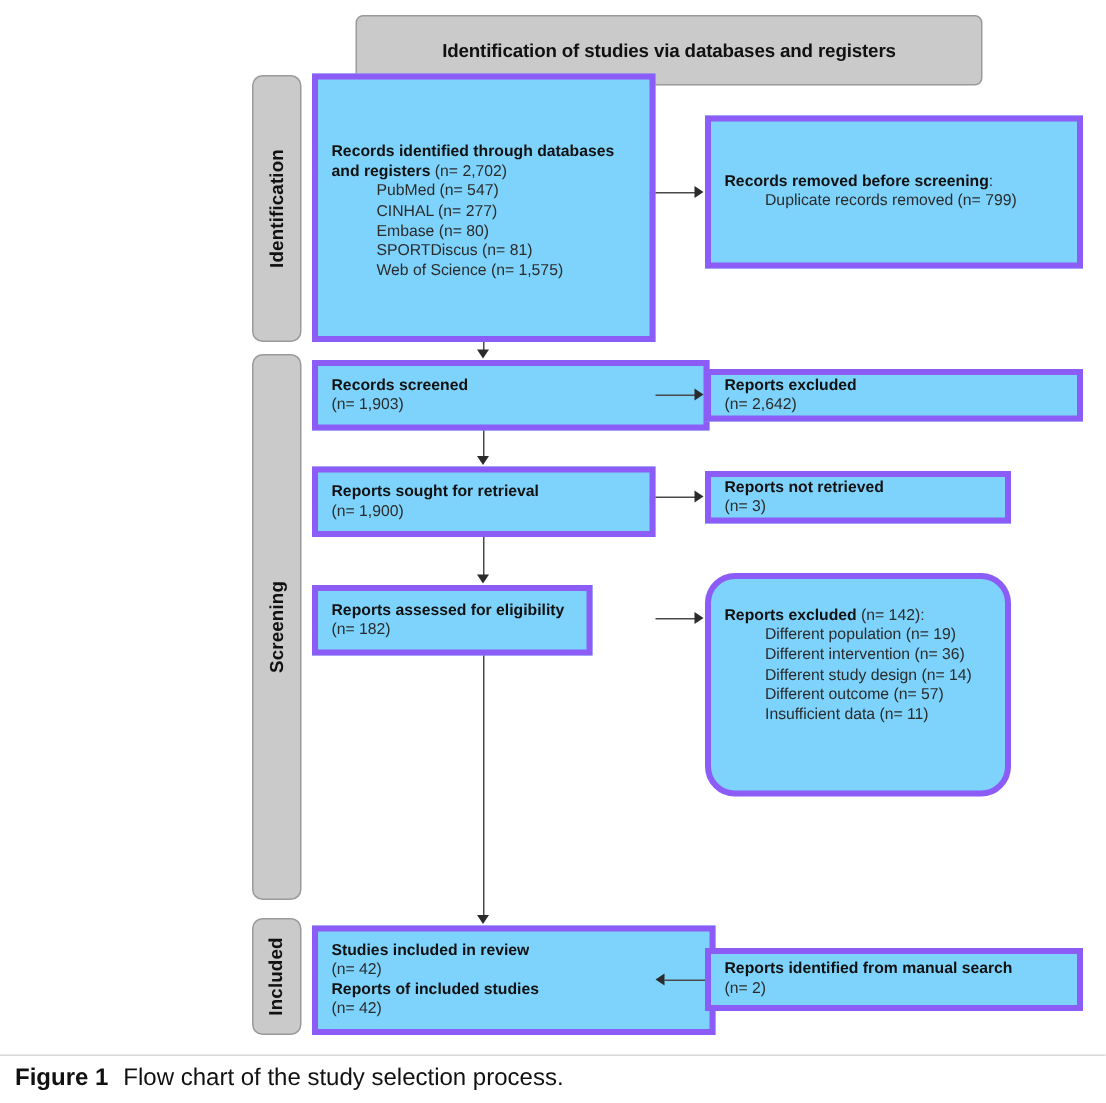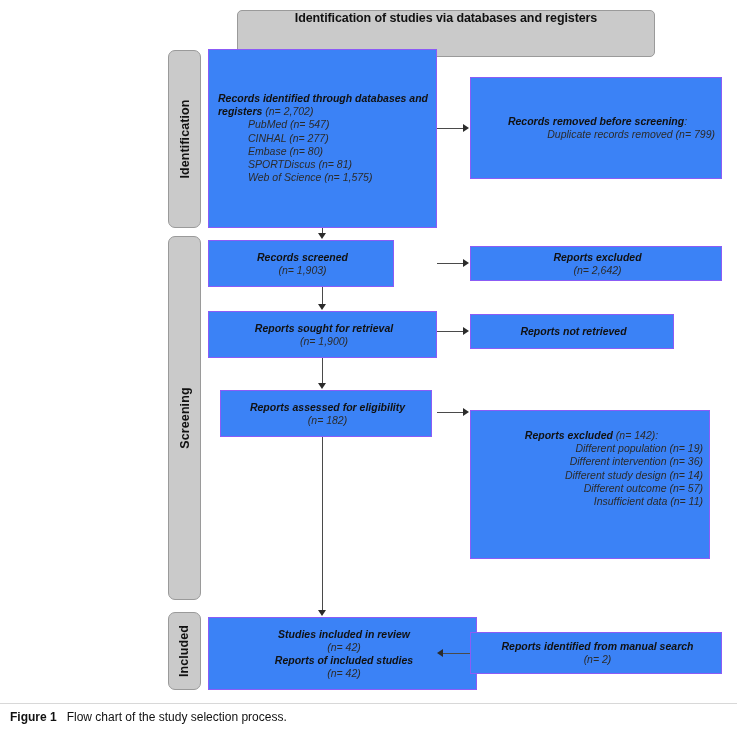--- a/index.html
+++ b/index.html
@@ -27,21 +27,21 @@
   .abs { position: absolute; box-sizing: border-box; }
 
   
   .header-bar {
     left: 237px; top: 10px;
     width: 418px; height: 47px;
     background: #cacaca;
     border: 1px solid #9a9a9a;
     border-radius: 5px;
     display: flex;
-    align-items: flex-start;
+    align-items: center;
     justify-content: center;
   }
   .header-bar .htext {
     font-size: 12.5px;
     font-weight: bold;
     letter-spacing: -0.1px;
     color: #111;
     white-space: nowrap;
   }
 
@@ -63,51 +63,50 @@
     font-weight: bold;
     color: #111;
     letter-spacing: 0.1px;
   }
   #stage-identification { top: 50px;  height: 178px; }
   #stage-screening      { top: 236px; height: 364px; }
   #stage-included       { top: 612px; height: 78px;  }
 
   
   .flow-box {
-    background: #3b82f6;
-    border: 1px solid #8b5cf6;
+    background: #7dd3fc;
+    border: 4px solid #8b5cf6;
     padding: 0;
-    font-style: italic;
   }
   .flow-box .inner {
     position: absolute;
     left: 9px;
     right: 6px;
     font-size: 10.5px;
     line-height: 13.2px;
     color: #2b2b2b;
   }
   .flow-box.vcenter .inner { top: 50%; transform: translateY(-50%); }
   .lbl { font-weight: bold; color: #111; }
-  .sub { display: block; text-align: center; }
+  .sub { display: block; }
   .indent { display: block; padding-left: 30px; }
-  .indent-sm { display: block; padding-left: 27px; text-align: right; }
+  .indent-sm { display: block; padding-left: 27px; }
 
   
   #box-records-identified { left: 208px; top: 49px;  width: 229px; height: 179px; }
-  #box-records-screened   { left: 208px; top: 240px; width: 186px; height: 47px; padding-left: 45px;  }
+  #box-records-screened   { left: 208px; top: 240px; width: 265px; height: 47px; padding-left: 45px;  }
   #box-reports-sought     { left: 208px; top: 311px; width: 229px; height: 47px;  }
-  #box-reports-assessed   { left: 220px; top: 390px; width: 212px; height: 47px;  }
+  #box-reports-assessed   { left: 208px; top: 390px; width: 187px; height: 47px;  }
   #box-studies-included   { left: 208px; top: 617px; width: 269px; height: 73px;  }
 
   
   #box-records-removed    { left: 470px; top: 77px;  width: 252px; height: 102px; }
   #box-reports-excluded-1 { left: 470px; top: 246px; width: 252px; height: 35px;  }
   #box-reports-not-retr   { left: 470px; top: 314px; width: 204px; height: 35px;  }
-  #box-reports-excluded-2 { left: 470px; top: 410px; width: 240px; height: 149px; }
+  #box-reports-excluded-2 { left: 470px; top: 382px; width: 204px; height: 149px; border-radius: 20px; }
   #box-manual-search      { left: 470px; top: 632px; width: 252px; height: 42px; padding-left: 45px;  }
 
   
   .conn { position: absolute; background: #4a4a4a; }
   .vline { width: 1px; }
   .hline { height: 1px; }
   .arrow-down {
     position: absolute;
     width: 0; height: 0;
     border-left: 4px solid transparent;
@@ -129,21 +128,21 @@
     border-right: 6px solid #2b2b2b;
   }
 
   
   .caption-rule {
     left: 0; top: 703px; width: 737px; height: 1px;
     background: #d8d8d8;
   }
   .caption {
     left: 10px; top: 710px; width: 700px;
-    font-size: 12px;
+    font-size: 16px;
     color: #111;
     white-space: nowrap;
   }
   .caption .cap-label { font-weight: bold; }
   .caption .cap-text  { font-weight: normal; padding-left: 10px; }
 </style>
 </head>
 <body>
 
 <div id="figure-root">
@@ -213,20 +212,21 @@
   <div class="abs flow-box vcenter" id="box-reports-excluded-1">
     <div class="inner">
       <span class="lbl sub">Reports excluded</span>
       <span class="sub">(n= 2,642)</span>
     </div>
   </div>
 
   <div class="abs flow-box vcenter" id="box-reports-not-retr">
     <div class="inner">
       <span class="lbl sub">Reports not retrieved</span>
+      <span class="sub">(n= 3)</span>
     </div>
   </div>
 
   <div class="abs flow-box" id="box-reports-excluded-2">
     <div class="inner" style="top:18px;">
       <span class="sub"><span class="lbl">Reports excluded</span> <span>(n= 142):</span></span>
       <span class="indent-sm">Different population  (n= 19)</span>
       <span class="indent-sm">Different intervention  (n= 36)</span>
       <span class="indent-sm">Different study design (n= 14)</span>
       <span class="indent-sm">Different outcome (n= 57)</span>

